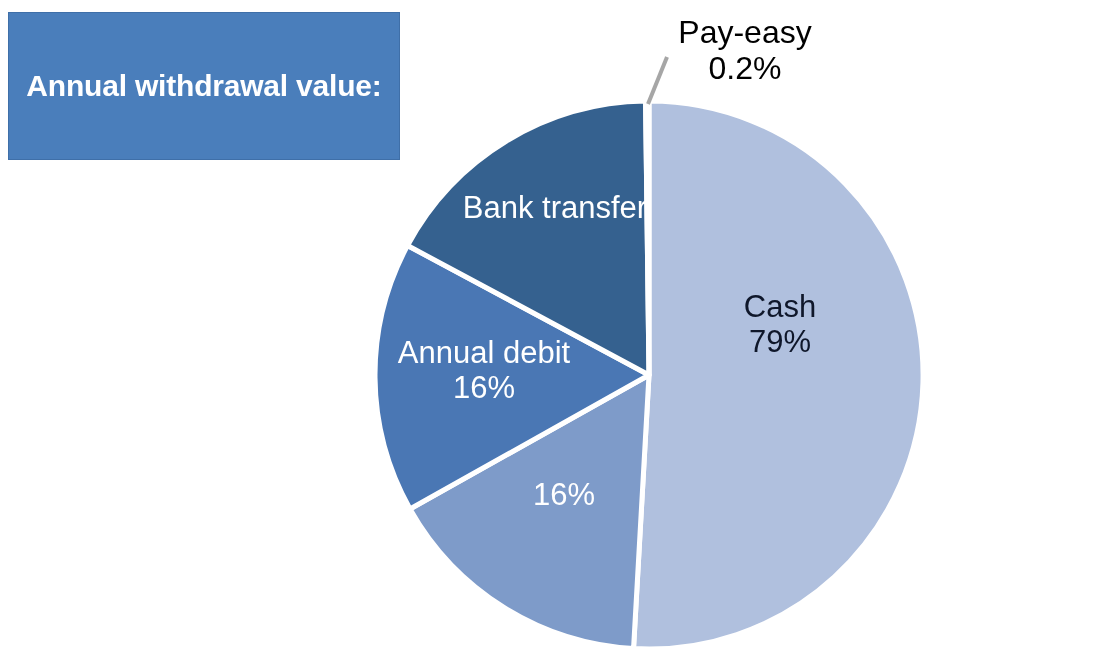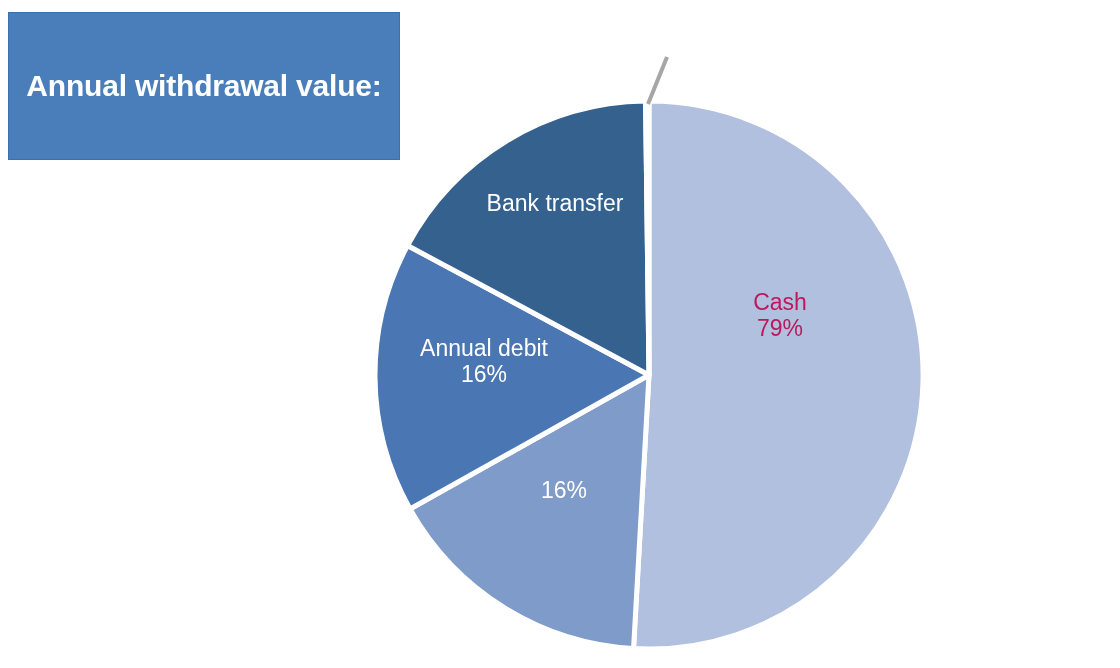--- a/index.html
+++ b/index.html
@@ -57,34 +57,34 @@
   svg.pie-svg {
     display: block;
     width: 1120px;
     height: 668px;
   }
 
   
   .slice-label {
     position: absolute;
     text-align: center;
-    font-size: 23px;
+    font-size: 31px;
     line-height: 1.14;
     font-weight: normal;
     white-space: nowrap;
     pointer-events: none;
   }
   .slice-label .lbl-name { display: block; }
   .slice-label .lbl-val  { display: block; }
 
   .label-cash {
     left: 690px;
     top: 289px;
     width: 180px;
-    color: #be185d;
+    color: #0f172a;
     text-align: center;
   }
   .label-credit {
     left: 454px;
     top: 477px;
     width: 220px;
     color: #ffffff;
   }
   .label-debit {
     left: 374px;
@@ -141,14 +141,18 @@
 
   <div class="slice-label label-debit">
     <span class="lbl-name">Annual debit</span>
     <span class="lbl-val">16%</span>
   </div>
 
   <div class="slice-label label-bank">
     <span class="lbl-name">Bank transfer</span>
   </div>
 
+  <div class="slice-label label-payeasy">
+    <span class="lbl-name">Pay-easy</span>
+    <span class="lbl-val">0.2%</span>
+  </div>
 
 </div>
 
 </body></html>

